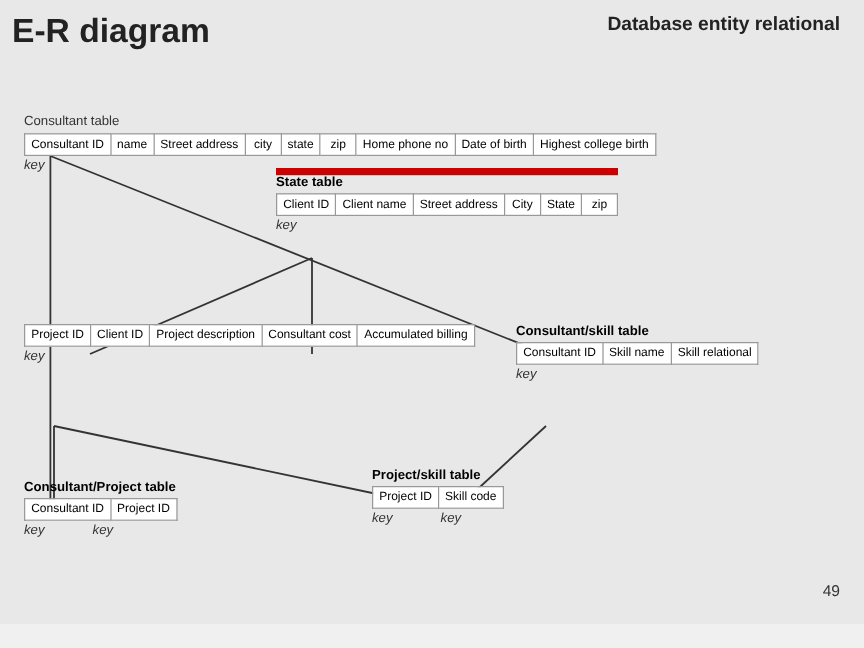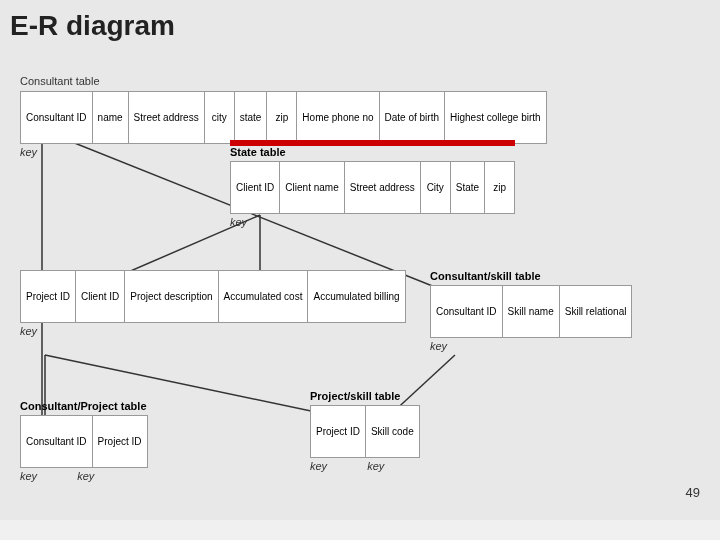--- a/index.html
+++ b/index.html
@@ -29,29 +29,30 @@
       top: 12px;
       right: 20px;
       font-size: 16px;
       font-weight: bold;
       color: #222;
     }
     .section-label {
       font-size: 11px;
       color: #333;
       margin-bottom: 3px;
+      margin-top: 20px;
     }
     
     table {
       border-collapse: collapse;
       font-size: 10px;
     }
     td {
       border: 1px solid #999;
-      padding: 20px 5px;
+      padding: 3px 5px;
       text-align: center;
       background: #fff;
       font-size: 10px;
       min-width: 30px;
     }
     .key-label {
       font-style: italic;
       font-size: 11px;
       color: #333;
       margin-top: 2px;
@@ -133,20 +134,21 @@
       margin-bottom: 3px;
     }
   </style>
 </head>
 <body>
 
 <div class="page">
 
   <h1>E-R diagram</h1>
 
+  <div class="subtitle">Database entity relational</div>
 
   <svg class="lines-svg">
 
     <line x1="42" y1="130" x2="42" y2="430" stroke="#333" stroke-width="1.5"></line>
 
     <line x1="42" y1="130" x2="455" y2="295" stroke="#333" stroke-width="1.5"></line>
 
     <line x1="260" y1="215" x2="75" y2="295" stroke="#333" stroke-width="1.5"></line>
 
     <line x1="260" y1="215" x2="260" y2="295" stroke="#333" stroke-width="1.5"></line>
@@ -197,21 +199,21 @@
     <div class="key-label">key</div>
   </div>
 
   <div class="project-table-area">
     <table>
       <tbody>
           <tr>
         <td>Project ID</td>
         <td>Client ID</td>
         <td>Project description</td>
-        <td>Accumulated cost</td>
+        <td>Consultant cost</td>
         <td>Accumulated billing</td>
       </tr>
     </tbody>
       </table>
     <div class="key-label">key</div>
   </div>
 
   <div class="consultant-skill-area">
     <div class="table-title">Consultant/skill table</div>
     <table>

